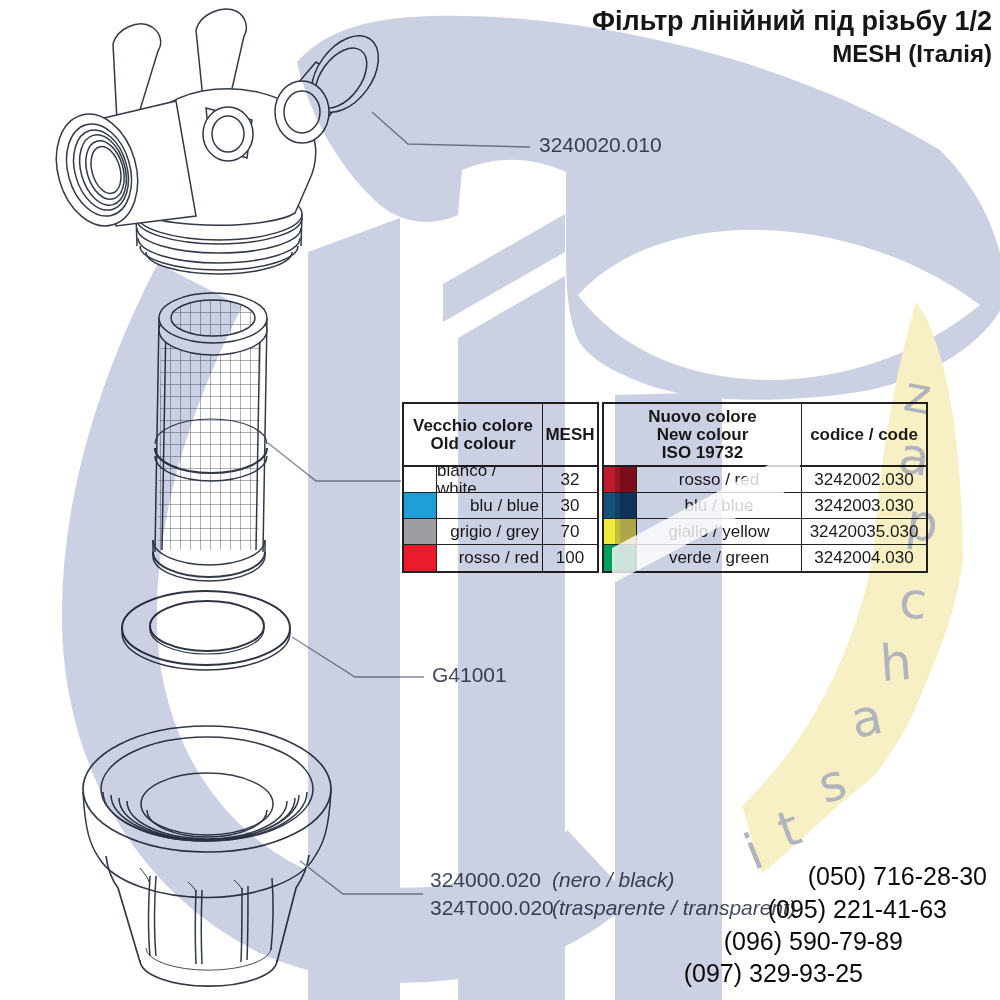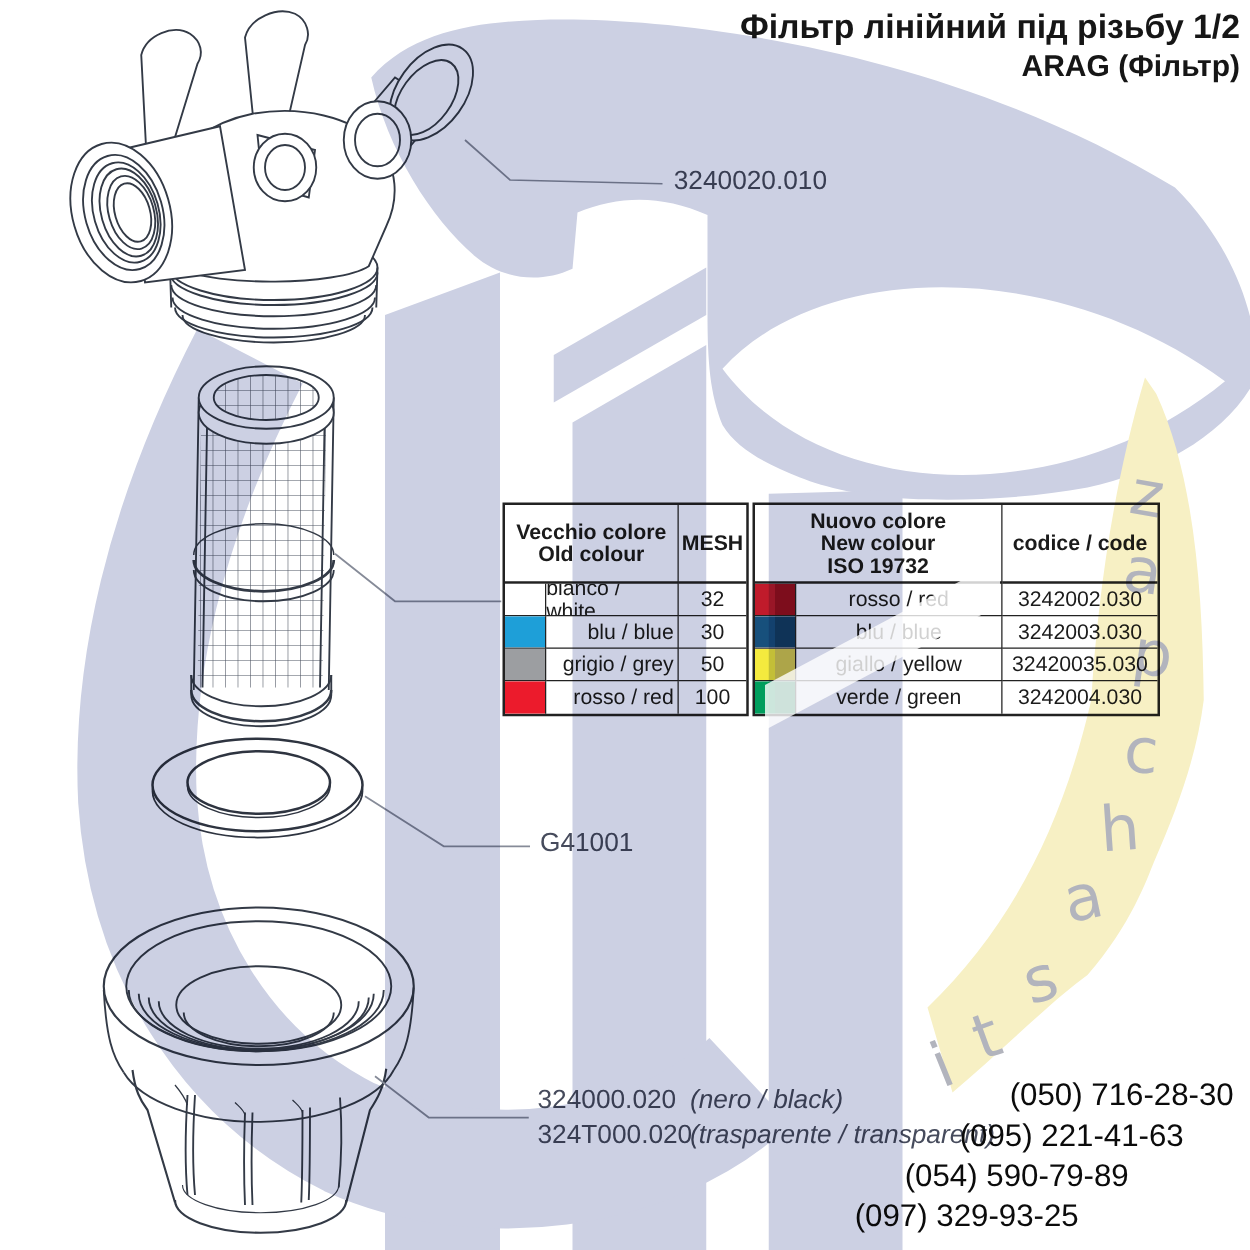--- a/index.html
+++ b/index.html
@@ -145,21 +145,21 @@
     <path d="M268,443 L316,481 L401,481"></path>
     <path d="M292,637 L355,677 L424,677"></path>
     <path d="M300,861 L343,894 L423,894"></path>
   </g>
 </svg>
 
 <div id="content-layer">
 
   <div class="title-block">
     <div class="title-line1">Фільтр лінійний під різьбу 1/2</div>
-    <div class="title-line2">ARAG (Фільтр)</div>
+    <div class="title-line2">MESH (Італія)</div>
   </div>
 
   <div class="part-label" style="left:539px;top:133px;">3240020.010</div>
 
   <div class="part-label" style="left:432px;top:663px;">G41001</div>
 
   <div class="bowl-line" style="left:430px;top:868px;">
     <span class="bowl-code">324000.020</span>
     <span class="part-note">(nero / black)</span>
   </div>
@@ -184,21 +184,21 @@
     <div class="mcell swatch">
         <div class="swatch-full" style="background-color: rgb(30, 159, 216);"></div>
       </div>
     <div class="mcell right">blu / blue</div>
     <div class="mcell last-col">30</div>
 
     <div class="mcell swatch">
         <div class="swatch-full" style="background-color: rgb(156, 158, 161);"></div>
       </div>
     <div class="mcell right">grigio / grey</div>
-    <div class="mcell last-col">50</div>
+    <div class="mcell last-col">70</div>
 
     <div class="mcell swatch last-row">
         <div class="swatch-full" style="background-color: rgb(236, 27, 44);"></div>
       </div>
     <div class="mcell right last-row">rosso / red</div>
     <div class="mcell last-col last-row">100</div>
   </div>
 
   <div id="table-new" class="mtable">
     <div class="mcell hdr" style="grid-column:1/3;">
@@ -232,21 +232,21 @@
     <div class="mcell swatch last-row">
       <div class="swatch-half" style="background-color: rgb(0, 158, 93);"></div>
       <div class="swatch-half" style="background-color: rgb(12, 138, 85);"></div>
     </div>
     <div class="mcell last-row">verde / green</div>
     <div class="mcell last-col last-row">3242004.030</div>
   </div>
 
   <div id="phone-0" class="phone">(050) 716-28-30</div>
   <div id="phone-1" class="phone">(095) 221-41-63</div>
-  <div id="phone-2" class="phone">(054) 590-79-89</div>
+  <div id="phone-2" class="phone">(096) 590-79-89</div>
   <div id="phone-3" class="phone">(097) 329-93-25</div>
 </div>
 
 <svg id="watermark-layer" viewBox="0 0 1000 1000" xmlns="http://www.w3.org/2000/svg">
   <g style="fill: rgb(204, 208, 227);">
 
     <path fill-rule="evenodd" d="M297,62 C330,25 380,18 430,16 C540,12 760,40 940,150
              C985,195 1006,250 1006,300 C985,345 930,377 870,390 C820,399 770,401 727,399
              C690,397 660,390 640,382 C615,372 590,360 578,340 C568,315 566,290 566,250
              L566,172 C530,156 496,156 462,170 L458,215 C430,228 400,222 380,205

